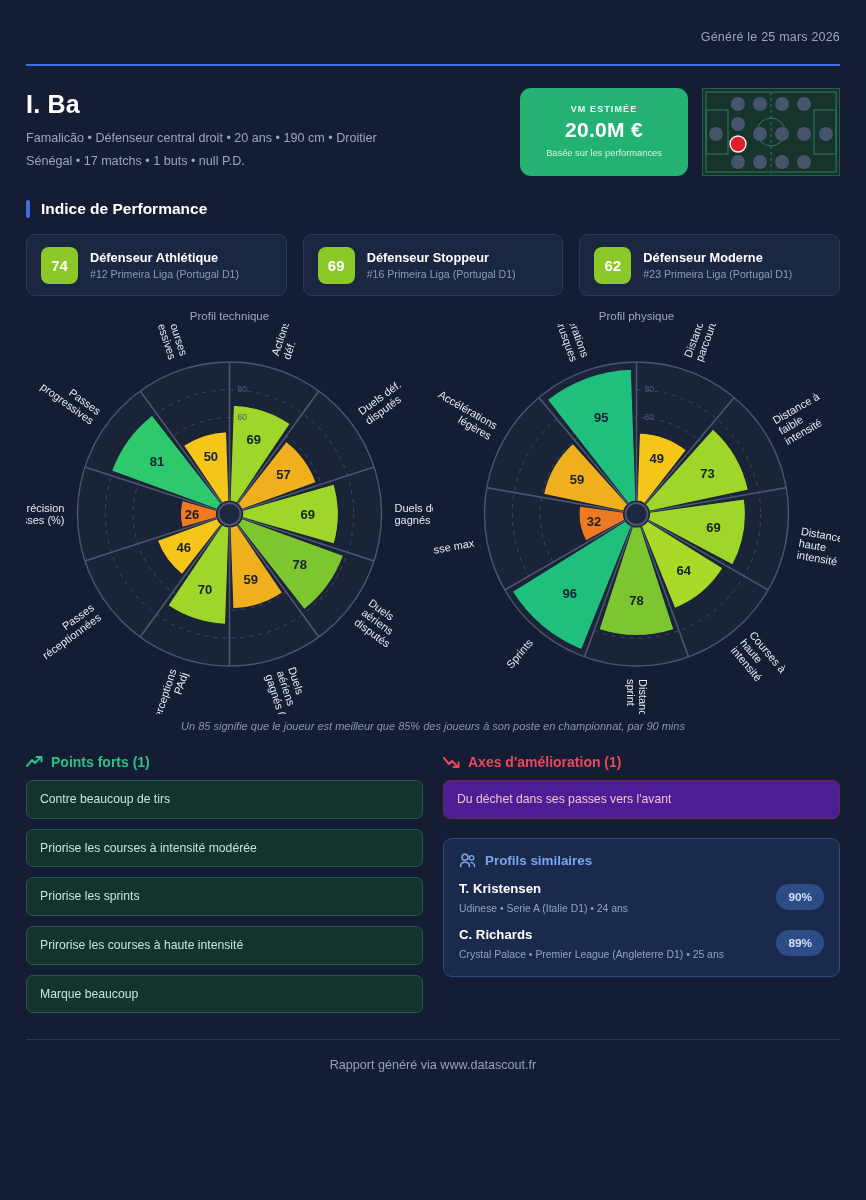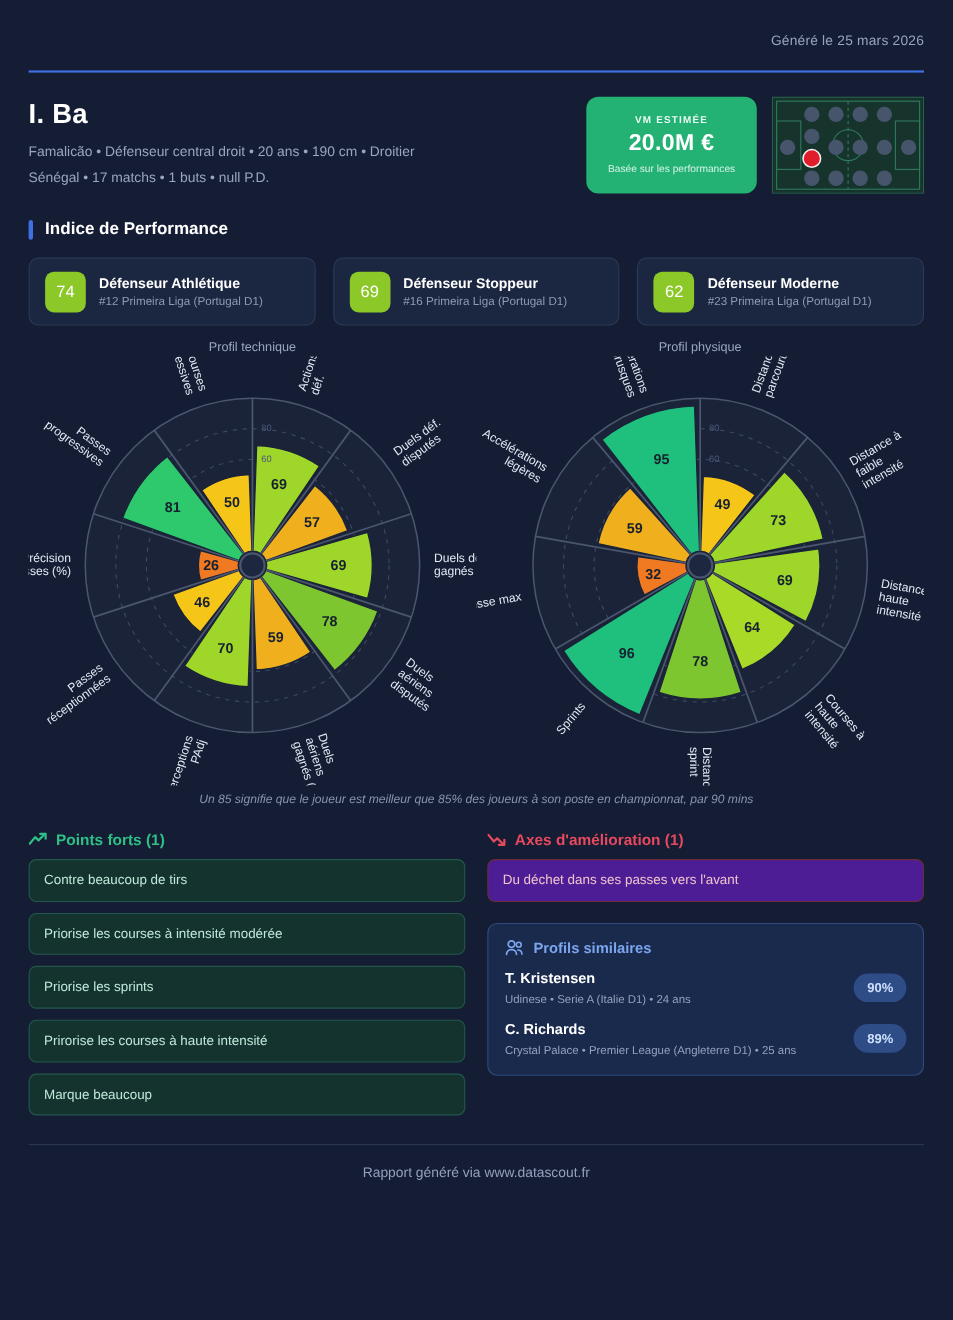--- a/index.html
+++ b/index.html
@@ -18,21 +18,21 @@
     padding-top: 30px; letter-spacing: .2px;
   }
   .rule-blue { height: 2px; background: #3f6fe0; margin-top: 20px; }
 
   .hdr { display: flex; align-items: flex-start; margin-top: 20px; }
   .hdr-left { flex: 1; padding-top: 4px; }
   .player-name { font-size: 25px; font-weight: bold; letter-spacing: .2px; color: #ffffff; }
   .player-meta { font-size: 12.6px; color: #9aa6bf; margin-top: 9px; line-height: 1.65; }
 
   .vm-card {
-    width: 155px; height: 88px; border-radius: 11px;
+    width: 168px; height: 88px; border-radius: 11px;
     background: #24b274; display: flex; flex-direction: column;
     align-items: center; justify-content: center; margin-right: 14px; margin-top: 2px;
   }
   .vm-label { font-size: 9px; font-weight: bold; letter-spacing: 1.1px; color: #eafaf2; }
   .vm-value { font-size: 21px; font-weight: bold; color: #ffffff; margin-top: 4px; letter-spacing: .3px; }
   .vm-sub { font-size: 9.3px; color: #d3f2e4; margin-top: 5px; text-align: center; line-height: 1.35; }
 
   .pitch { width: 138px; height: 88px; margin-top: 2px; }
 
   
@@ -45,21 +45,21 @@
   .idx-card {
     flex: 1; height: 62px; border-radius: 9px;
     background: #1b2640; border: 1px solid #2b3category;
     border: 1px solid #2c3established;
     border: 1px solid #2c3a58;
     display: flex; align-items: center; padding: 0 14px;
   }
   .idx-badge {
     width: 37px; height: 37px; border-radius: 8px; background: #8cc828;
     display: flex; align-items: center; justify-content: center;
-    font-size: 15px; font-weight: normal; color: #ffffff; flex: none;
+    font-size: 15px; font-weight: bold; color: #ffffff; flex: none;
   }
   .idx-txt { margin-left: 12px; }
   .idx-name { font-size: 12.8px; font-weight: bold; color: #ffffff; }
   .idx-rank { font-size: 10.6px; color: #8e9ab4; margin-top: 3px; }
 
   
   .charts { display: flex; margin-top: 14px; }
   .chart-col { width: 407px; }
   .chart-title { text-align: center; font-size: 11.5px; color: #9aa6bf; margin-bottom: 2px; }
   .caption {

